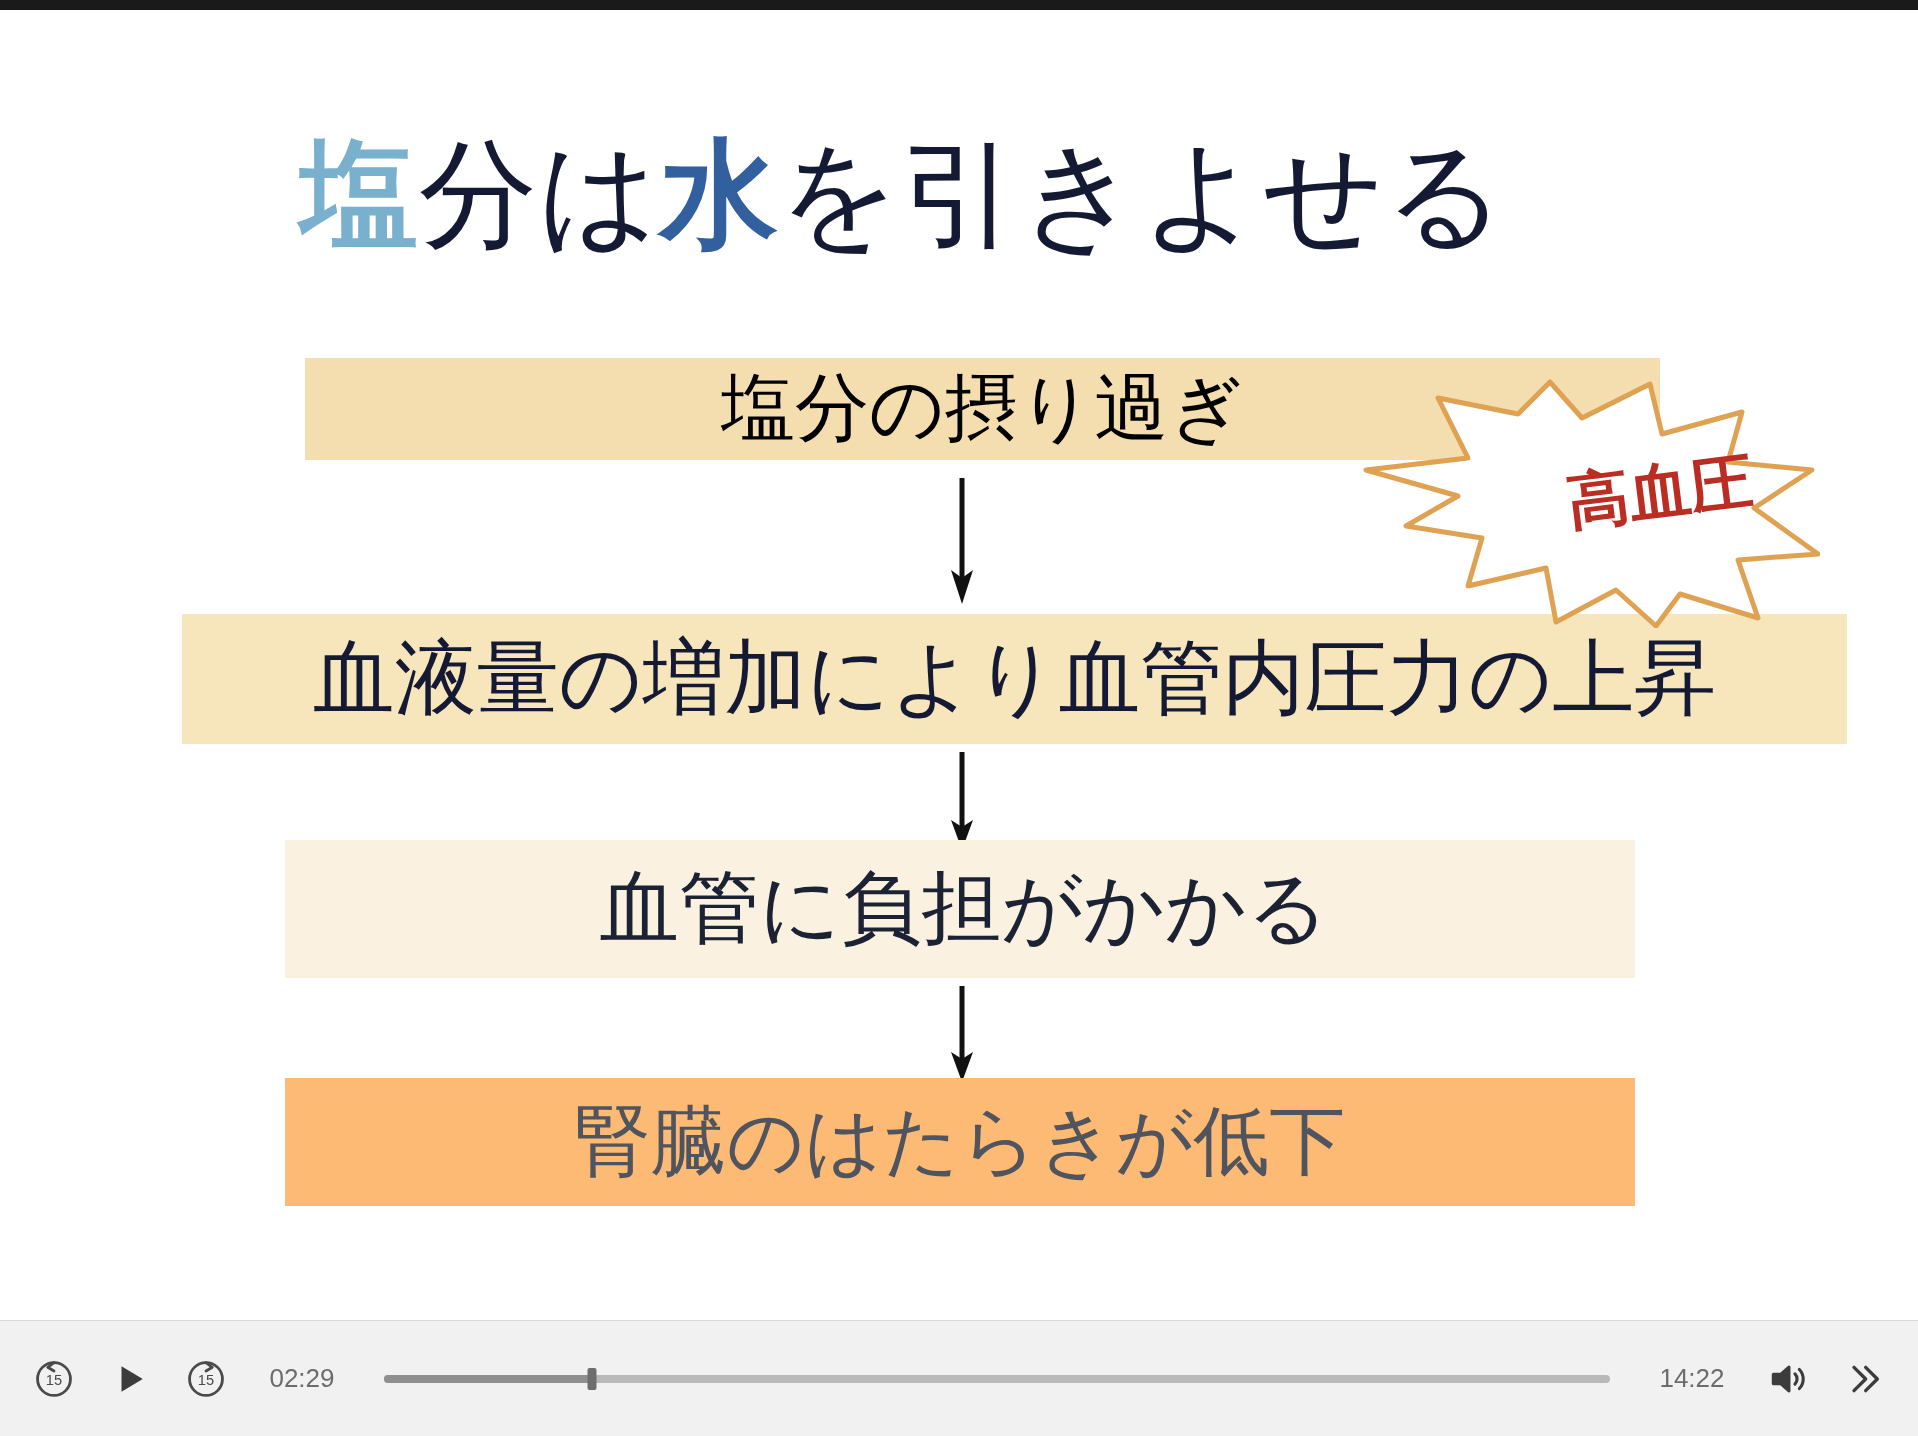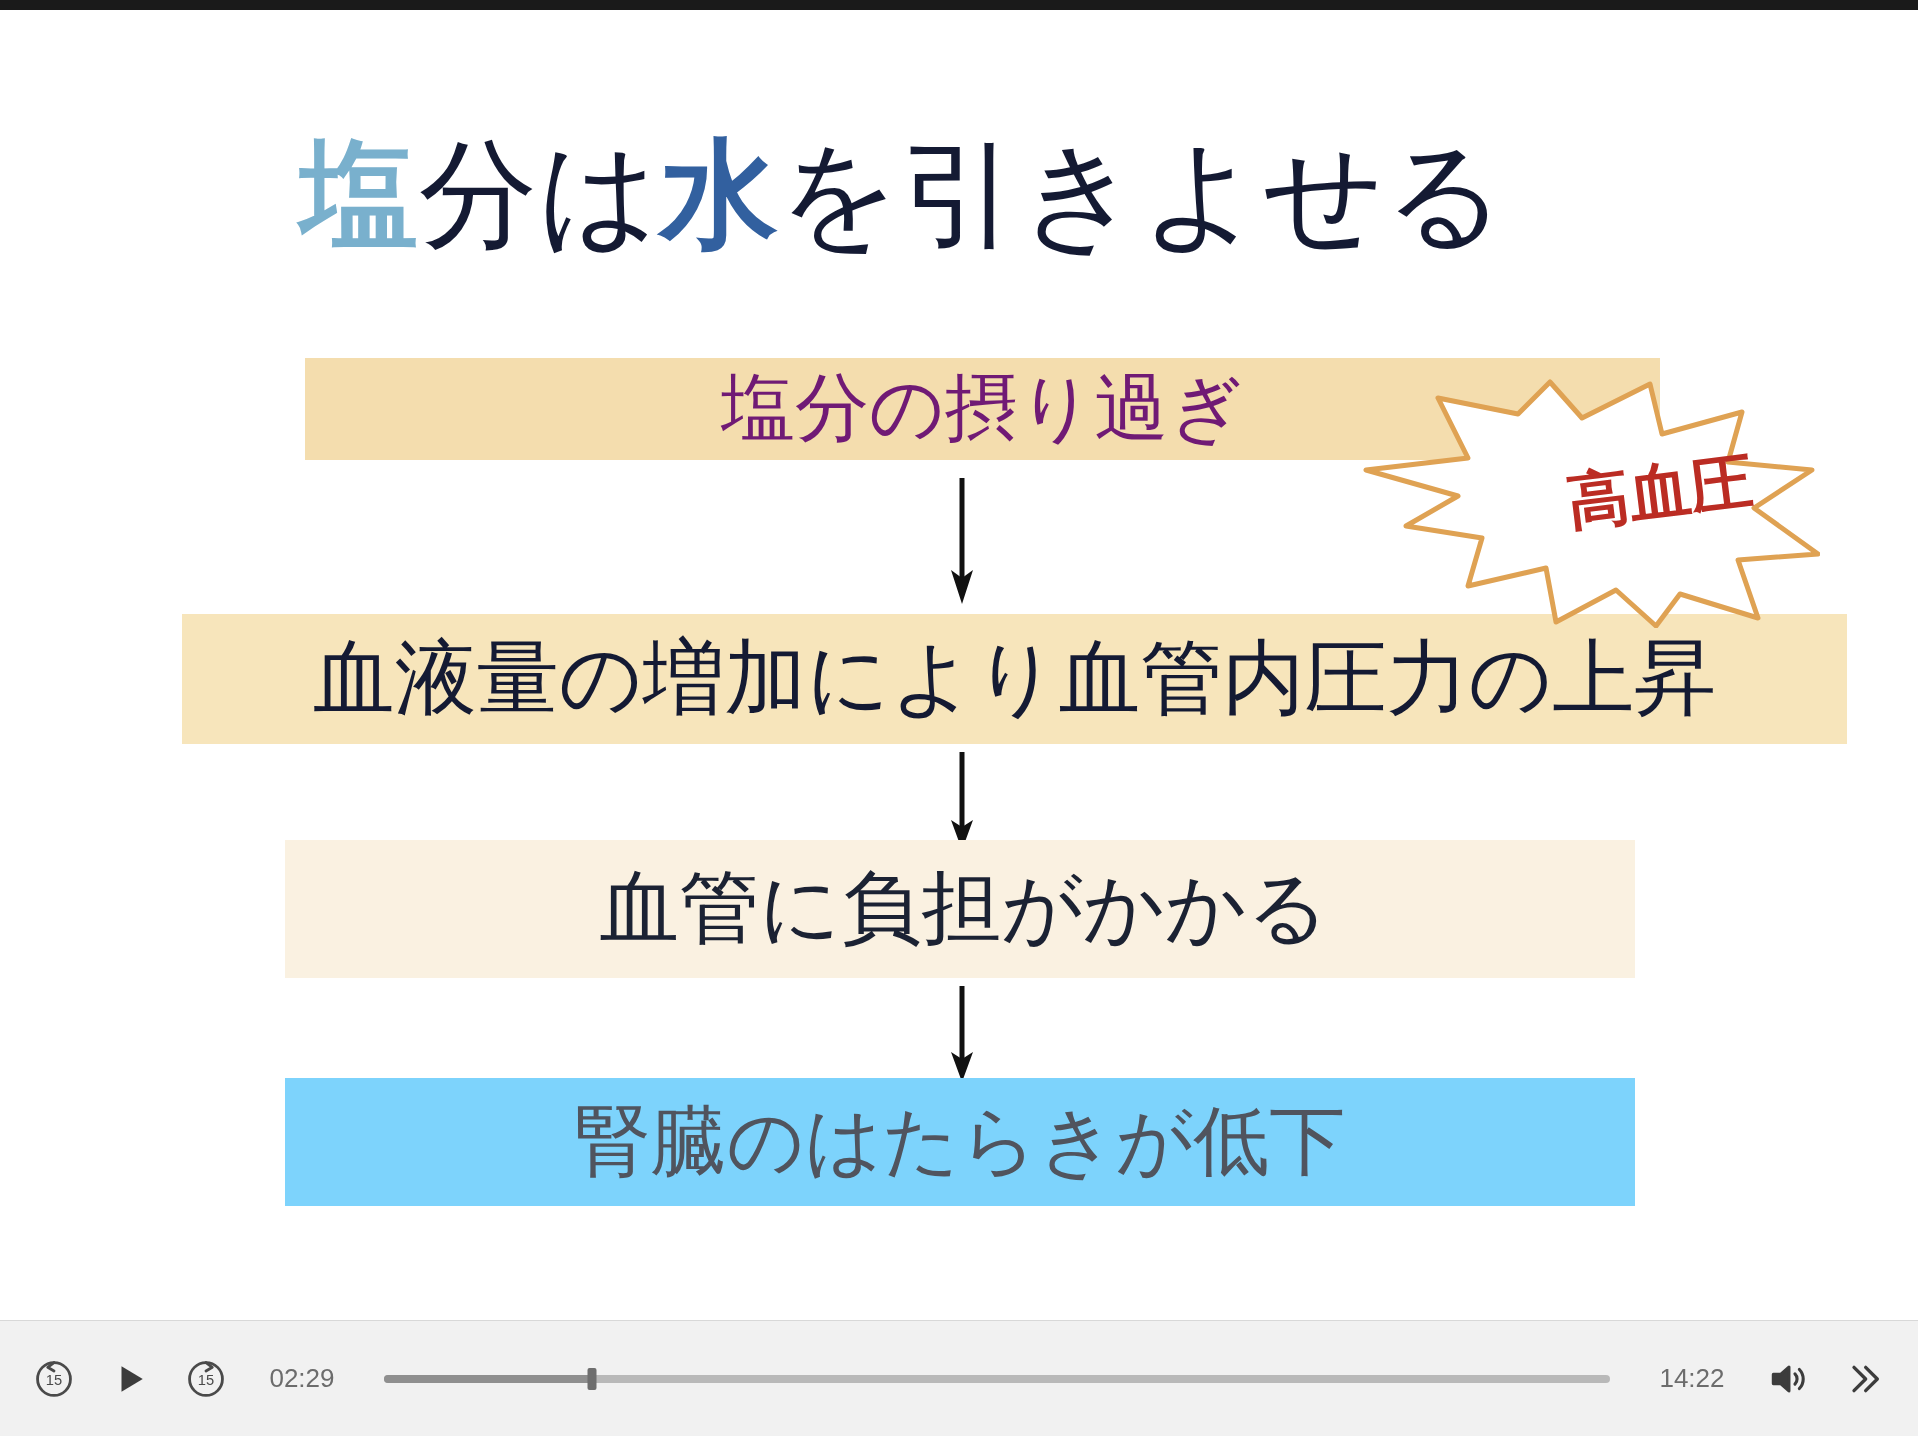--- a/index.html
+++ b/index.html
@@ -70,42 +70,42 @@
     align-items: center;
     justify-content: center;
     font-family: "DejaVu Sans", "Liberation Sans", sans-serif;
     white-space: nowrap;
   }
   .fbox-1 {
     left: 305px; top: 348px;
     width: 1355px; height: 102px;
     background: #f4ddae;
     font-size: 74px;
-    color: #701a75;
+    color: #000000;
   }
   .fbox-2 {
     left: 158px; top: 604px;
     width: 1665px; height: 130px;
     background: #f7e5bb;
     font-size: 82px;
     color: #141a33;
     margin-left: 24px;
   }
   .fbox-3 {
     left: 285px; top: 830px;
     width: 1350px; height: 138px;
     background: #faf1e1;
     font-size: 80px;
     color: #1b2233;
     padding-left: 8px;
   }
   .fbox-4 {
     left: 285px; top: 1068px;
     width: 1350px; height: 128px;
-    background: #7dd3fc;
+    background: #fdba74;
     font-size: 76px;
     color: #50545e;
   }
 
   
   .arrow {
     position: absolute;
     width: 34px;
   }
 

